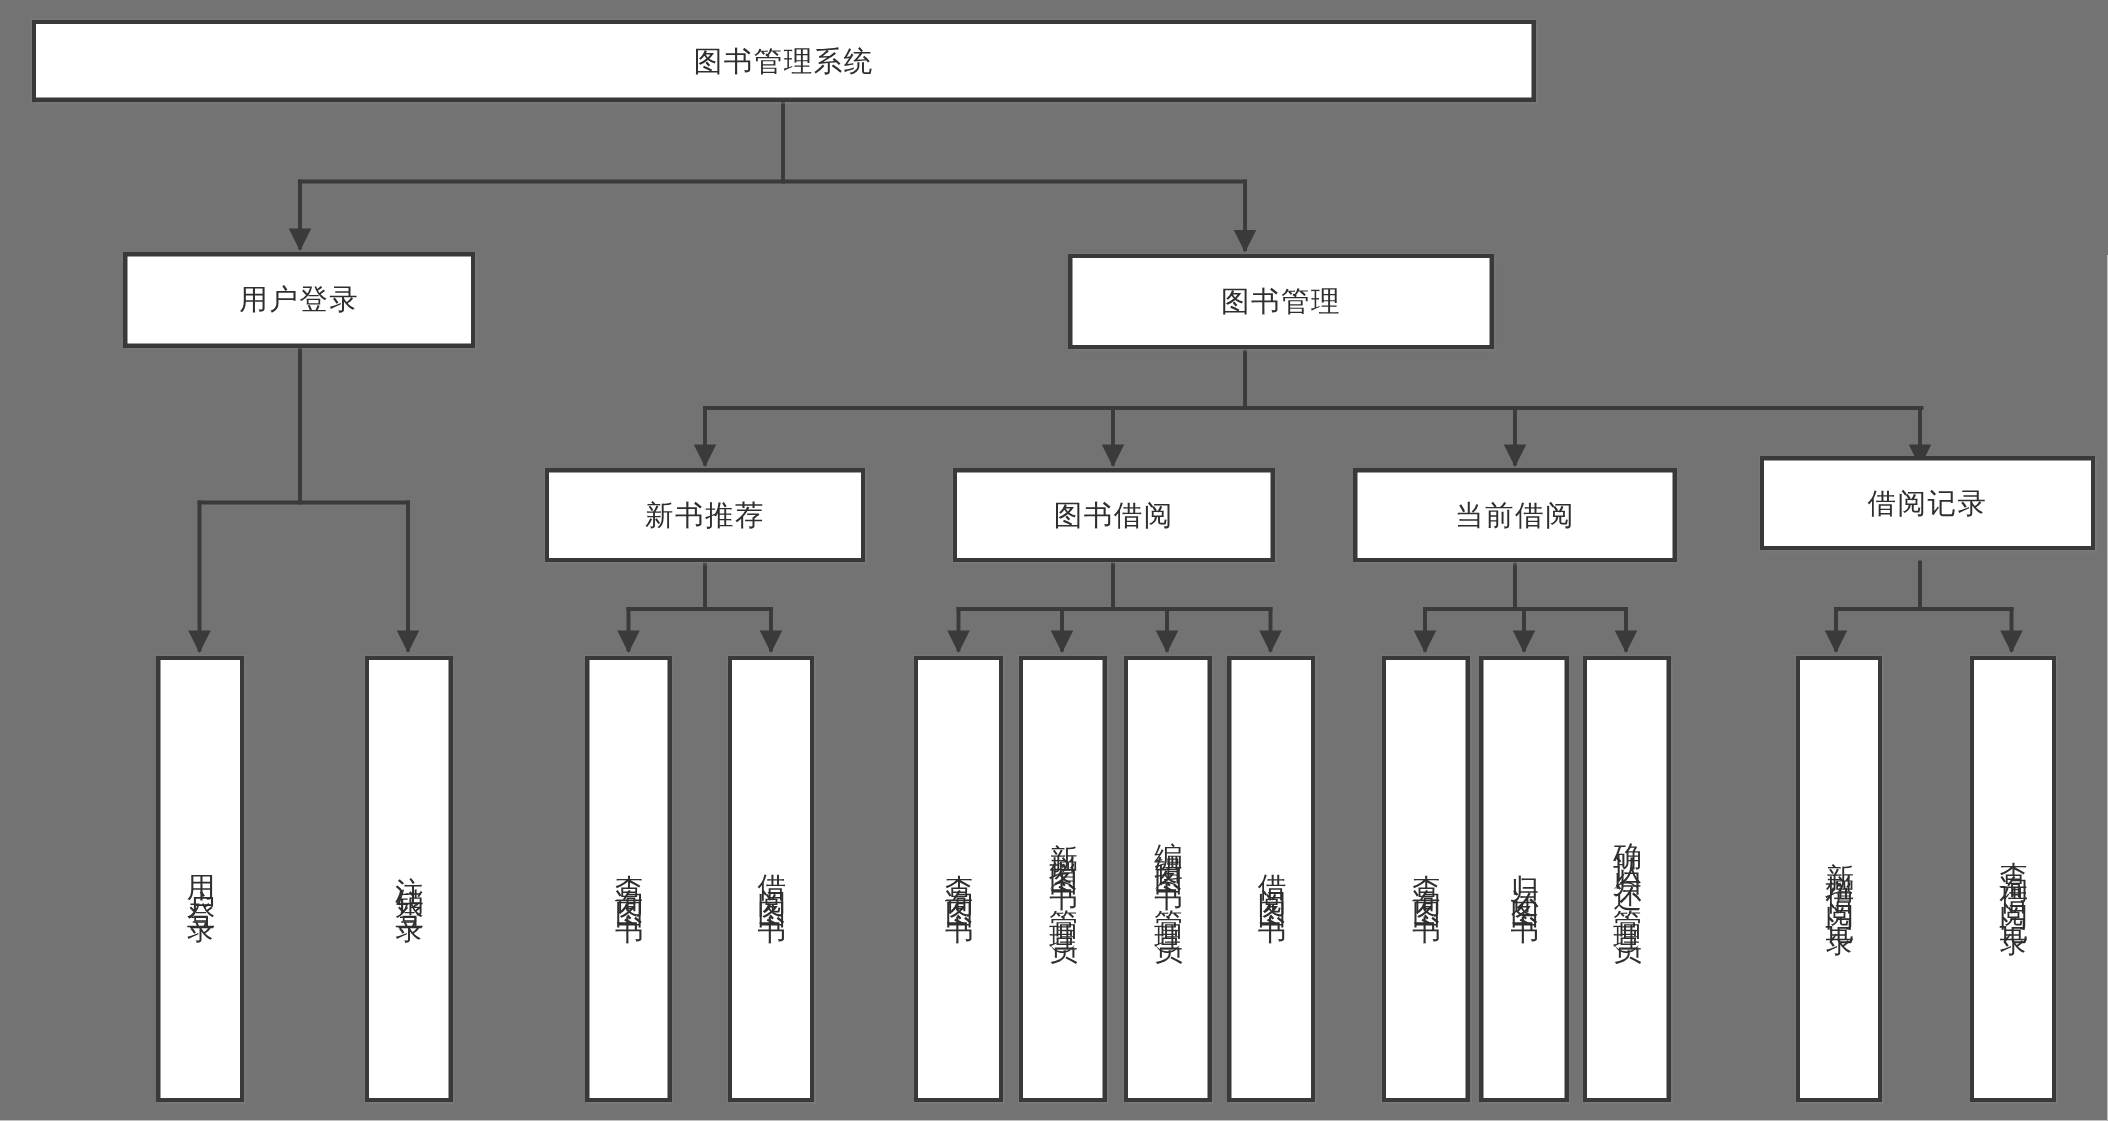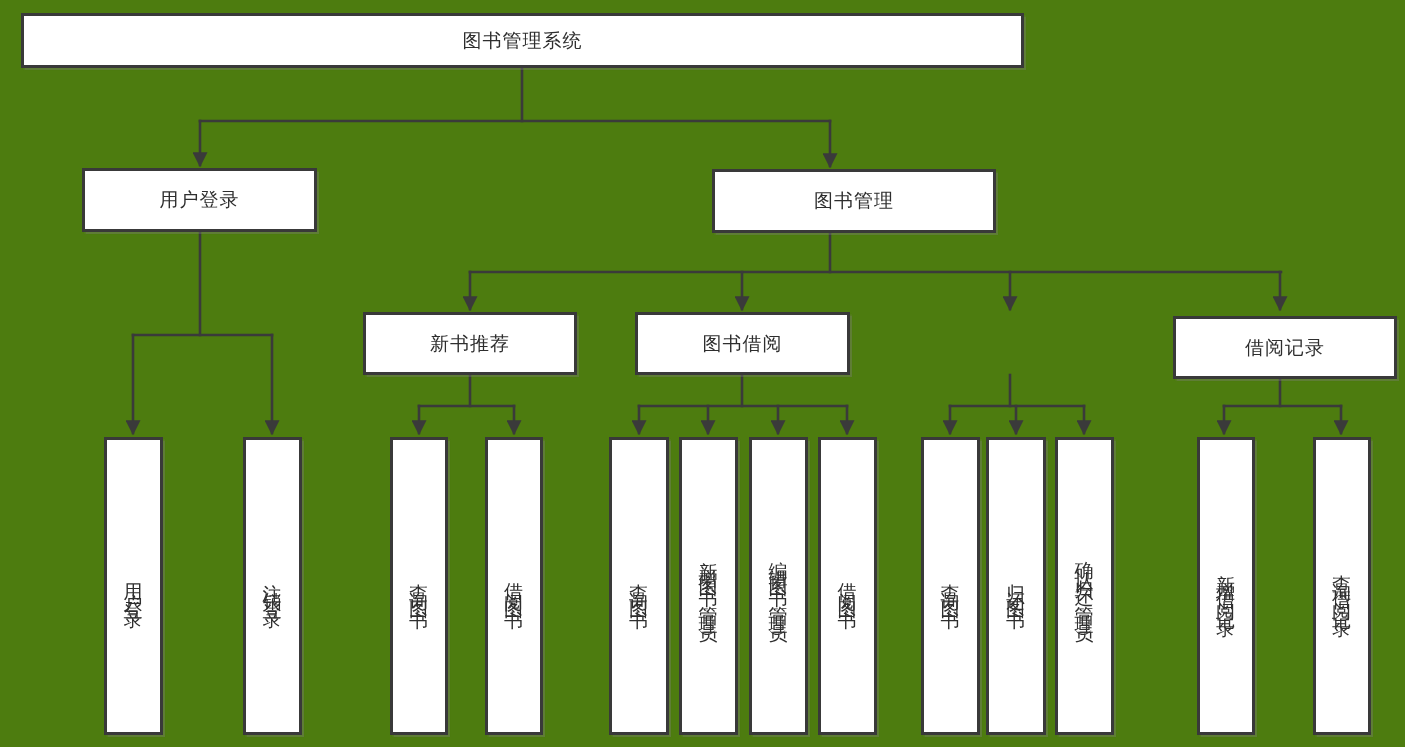--- a/index.html
+++ b/index.html
@@ -1,20 +1,20 @@
 <!DOCTYPE html>
 <html><head>
 <meta charset="utf-8">
 <style>
   html, body { margin: 0; padding: 0; background: #ffffff; }
   #canvas {
     position: relative;
     width: 1405px;
     height: 747px;
-    background: #4d7c0f;
+    background: #737373;
     font-family: "Liberation Sans", "DejaVu Sans", sans-serif;
     overflow: hidden;
   }
   #wires {
     position: absolute;
     left: 0; top: 0;
     width: 1405px; height: 747px;
     z-index: 1;
   }
   #wires line { stroke: #3a3a3a; stroke-width: 2.6; stroke-linecap: square; }
@@ -115,21 +115,24 @@
   <div class="box" style="left:712px; top:169px; width:284px; height:64px;">
     <span>图书管理</span>
   </div>
 
   <div class="box" style="left:635px; top:312px; width:215px; height:63px;">
     <span>图书借阅</span>
   </div>
   <div class="box" style="left:363px; top:312px; width:214px; height:63px;">
     <span>新书推荐</span>
   </div>
-  <div class="box" style="left:1173px; top:316px; width:224px; height:63px;">
+  <div class="box" style="left:902px; top:312px; width:216px; height:63px;">
+    <span>当前借阅</span>
+  </div>
+  <div class="box" style="left:1173px; top:304px; width:224px; height:63px;">
     <span>借阅记录</span>
   </div>
 
   <div class="box leaf" style="left:104px; width:59px;">
     <span class="vtext">用户登录</span>
   </div>
   <div class="box leaf" style="left:243px; width:59px;">
     <span class="vtext">注销登录</span>
   </div>
 

